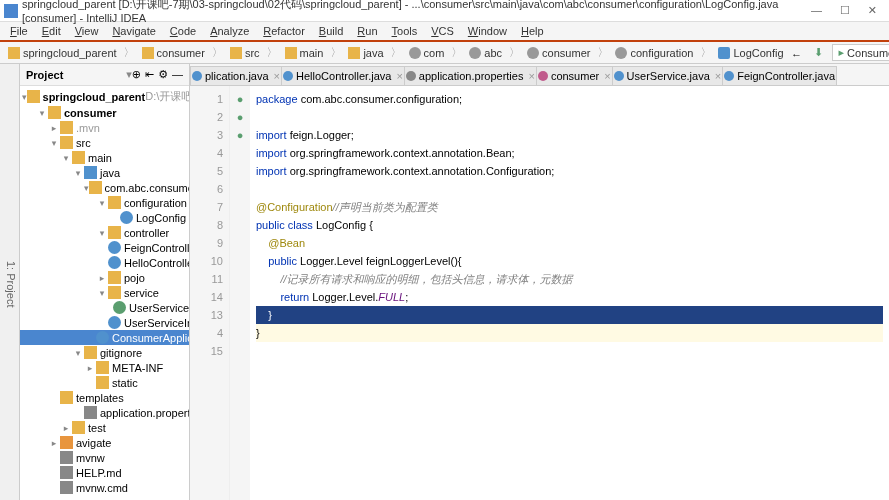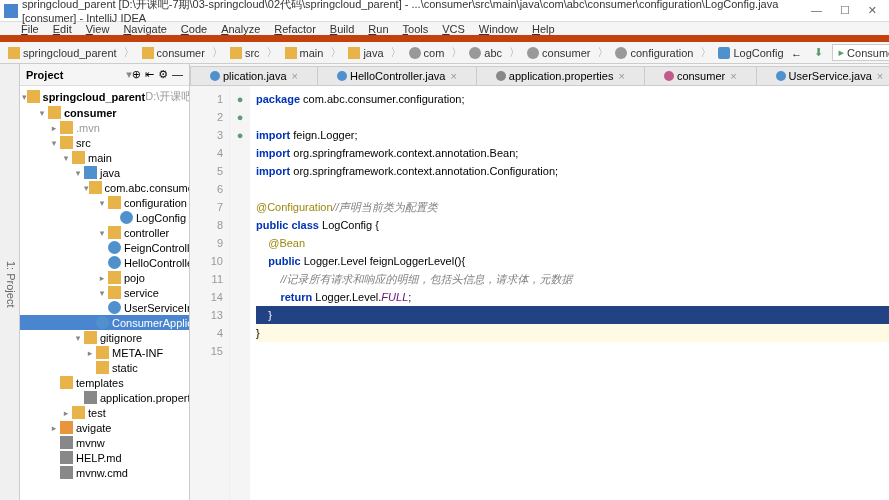--- a/index.html
+++ b/index.html
@@ -2,21 +2,21 @@
 <html><head>
 <meta charset="utf-8">
 <style>
 *{margin:0;padding:0;box-sizing:border-box;font-family:"Segoe UI",Arial,sans-serif;font-size:11px}
 body{background:#fff;overflow:hidden;width:889px;height:500px}
 .titlebar{height:22px;background:#fff;display:flex;align-items:center;padding:0 4px;border-bottom:1px solid #ddd}
 .titlebar-icon{width:14px;height:14px;background:#4a86cf;margin-right:4px}
 .titlebar-text{flex:1;color:#333;font-size:11px}
 .win-controls{display:flex;gap:18px;padding-right:8px}
 .win-btn{color:#666;cursor:pointer}
-.menubar{height:20px;display:flex;align-items:center;padding:0 15px;gap:2px;background:#f5f5f5;border-bottom:7px solid #c2410c}
+.menubar{height:20px;display:flex;align-items:center;padding:0 4px;gap:2px;background:#f5f5f5;border-bottom:2px solid #c2410c}
 .menu-item{padding:2px 6px;color:#333;cursor:pointer}
 .menu-item u{text-decoration:underline}
 .nav-bar{height:22px;display:flex;align-items:center;padding:0 4px;background:#f5f5f5;border-bottom:1px solid #ccc}
 .breadcrumb{display:flex;align-items:center;gap:2px;flex:1}
 .bc-item{display:flex;align-items:center;padding:1px 4px;color:#333;cursor:pointer}
 .bc-icon{width:12px;height:12px;margin-right:3px}
 .bc-sep{color:#999;margin:0 1px}
 .folder-icon{background:#e8b449}
 .pkg-icon{background:#999;border-radius:50%}
 .class-icon{background:#5091cd;border-radius:2px}
@@ -33,28 +33,28 @@
 .tree{flex:1;overflow:auto;padding:2px 0}
 .tree-node{display:flex;align-items:center;padding:1px 0;cursor:pointer;white-space:nowrap}
 .tree-node.selected{background:#4a86cf;color:#fff}
 .tree-arrow{width:12px;text-align:center;color:#888;font-size:9px}
 .tree-icon{width:13px;height:13px;margin-right:3px;flex-shrink:0}
 .tree-label{font-size:11px}
 .dim{color:#999}
 .bold{font-weight:bold}
 .editor-area{flex:1;display:flex;flex-direction:column}
 .tabs{height:22px;display:flex;align-items:flex-end;background:#f5f5f5;border-bottom:1px solid #ccc;overflow:hidden}
-.tab{padding:3px 19px;border:1px solid #ccc;border-bottom:none;margin-right:-1px;background:#e8e8e8;display:flex;align-items:center;gap:3px;font-size:10px;cursor:pointer;white-space:nowrap}
+.tab{padding:3px 1px;border:1px solid #ccc;border-bottom:none;margin-right:-1px;background:#e8e8e8;display:flex;align-items:center;gap:3px;font-size:10px;cursor:pointer;white-space:nowrap}
 .tab-close{color:#999;margin-left:2px}
 .tab-icon{width:10px;height:10px}
 .editor{flex:1;display:flex;background:#fff;font-family:Consolas,monospace;font-size:13px;position:relative}
 .gutter{width:40px;background:#f5f5f5;text-align:right;color:#999;padding:4px 6px 0 0;border-right:1px solid #eee;line-height:18px}
 .gutter-icons{width:20px;background:#f5f5f5;padding-top:4px;line-height:18px;text-align:center;font-size:10px}
 .code{flex:1;padding:4px 6px;line-height:18px;white-space:pre}
-.kw{color:#0033b3;font-weight:bold}
+.kw{color:#0033b3;font-weight:normal}
 .ann{color:#9e880d}
 .cmt{color:#808080;font-style:italic}
 .cls{color:#000}
 .fld{color:#660e7a;font-style:italic}
 .hl-line{background:#214283;color:#fff;display:inline-block;width:100%}
 .cur-line{background:#fffae3;display:inline-block;width:100%}
 </style>
 </head>
 <body>
 
@@ -229,20 +229,25 @@
         </div>
         <div class="tree-node" style="padding-left: 76px;">
           <span class="tree-arrow">▸</span>
           <span class="tree-icon" style="background:#e8b449;"></span>
           <span class="tree-label">pojo</span>
         </div>
         <div class="tree-node" style="padding-left: 76px;">
           <span class="tree-arrow">▾</span>
           <span class="tree-icon" style="background:#e8b449;"></span>
           <span class="tree-label">service</span>
+        </div>
+        <div class="tree-node" style="padding-left: 88px;">
+          <span class="tree-arrow"></span>
+          <span class="tree-icon" style="background:#5a9e6f;border-radius:50%"></span>
+          <span class="tree-label">UserService</span>
         </div>
         <div class="tree-node" style="padding-left: 88px;">
           <span class="tree-arrow"></span>
           <span class="tree-icon" style="background:#5091cd;border-radius:50%"></span>
           <span class="tree-label">UserServiceImpl</span>
         </div>
         <div class="tree-node selected" style="padding-left: 76px;">
           <span class="tree-arrow"></span>
           <span class="tree-icon" style="background:#5091cd;border-radius:50%"></span>
           <span class="tree-label">ConsumerApplication</span>

